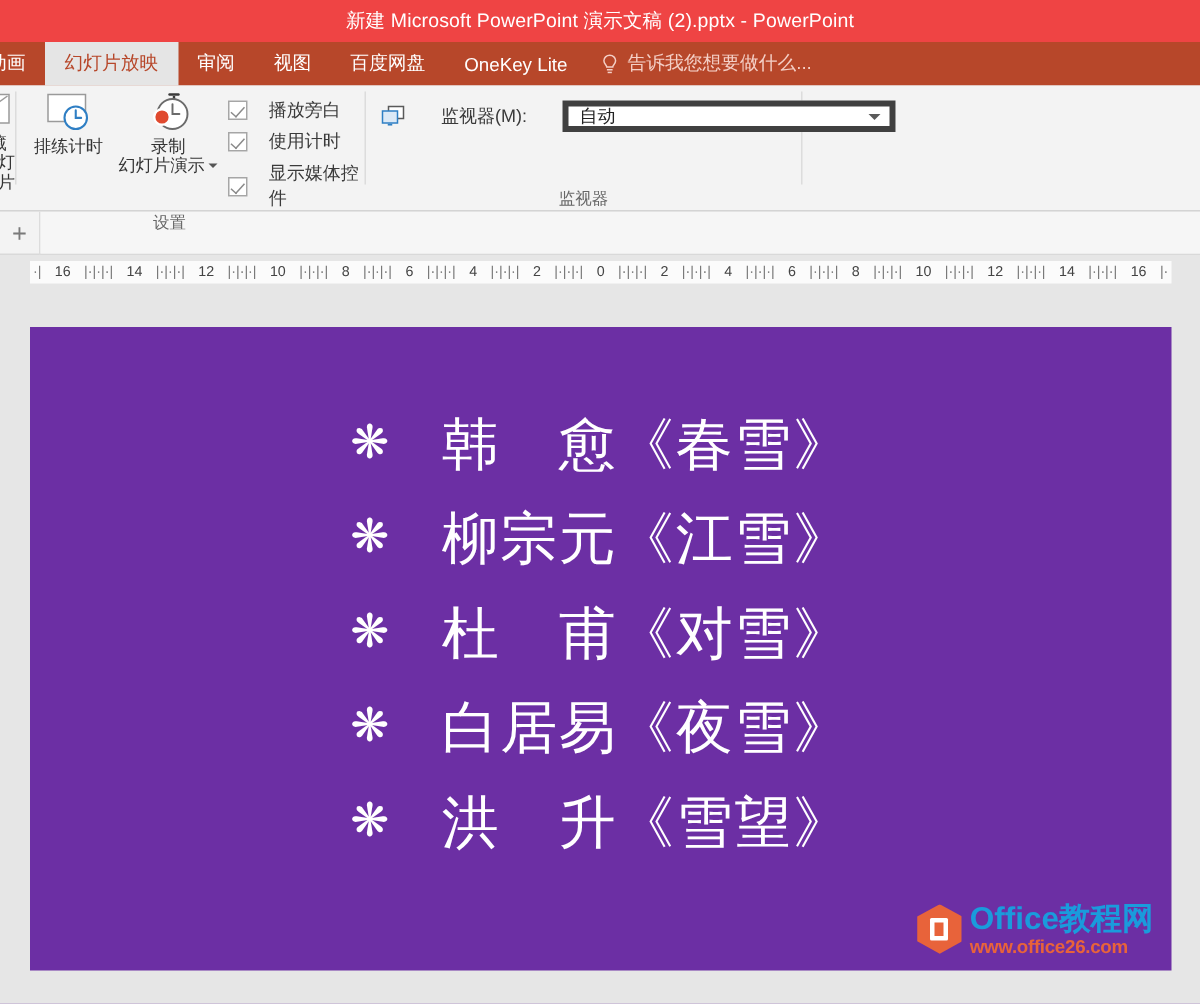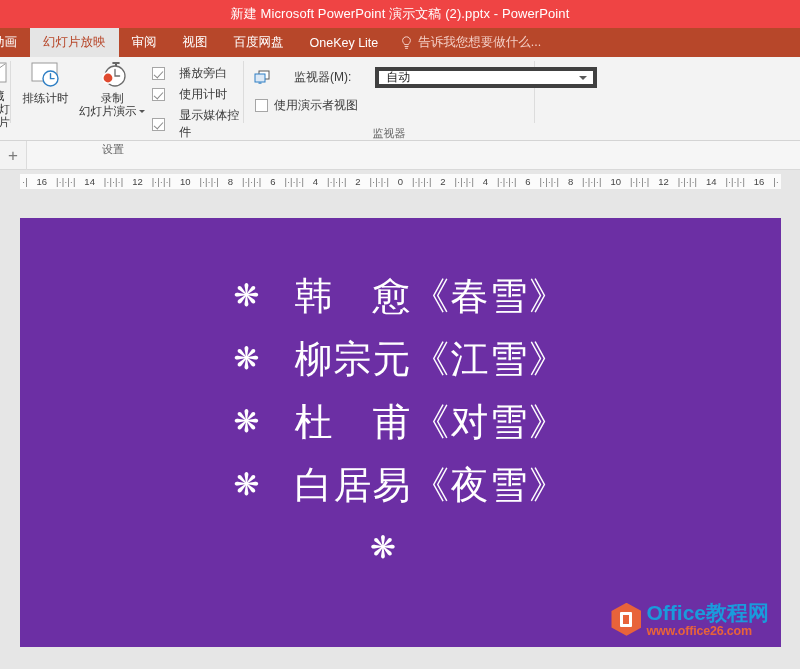--- a/index.html
+++ b/index.html
@@ -361,24 +361,20 @@
                 <rect x="1" y="4" width="10" height="8" fill="#dce9f6" stroke="#2f7fc4" stroke-width="1"></rect>
                 <rect x="4.5" y="12.5" width="3" height="1.2" fill="#2f7fc4"></rect>
               </svg>
             </span>
             <span class="monlabel">监视器(M):</span>
             <div class="combo">
               <span>自动</span>
               <span class="caret"></span>
             </div>
           </div>
-          <label class="monrow2">
-            <span class="cbox"></span>
-            <span class="monlabel">使用演示者视图</span>
-          </label>
         </div>
       </div>
       <div class="glabel" style="width:290px;">监视器</div>
     </div>
 
     <div class="gsep"></div>
   </div>
 
   <div class="thumbrow">
     <div class="newslide">
@@ -446,20 +442,21 @@
           <span class="poemtext">杜　甫《对雪》</span>
         </div>
 
         <div class="poemline">
           <span class="flake">❋</span>
           <span class="poemtext">白居易《夜雪》</span>
         </div>
 
         <div class="poemline">
           <span class="flake">❋</span>
+          <span class="poemtext">洪　升《雪望》</span>
         </div>
 
       </div>
 
       <div class="watermark">
         <div class="wm-hex">
           <div class="doc"></div>
         </div>
         <div class="wm-text">
           <div class="wm-title"><span>Office</span><span class="cn">教程网</span></div>

